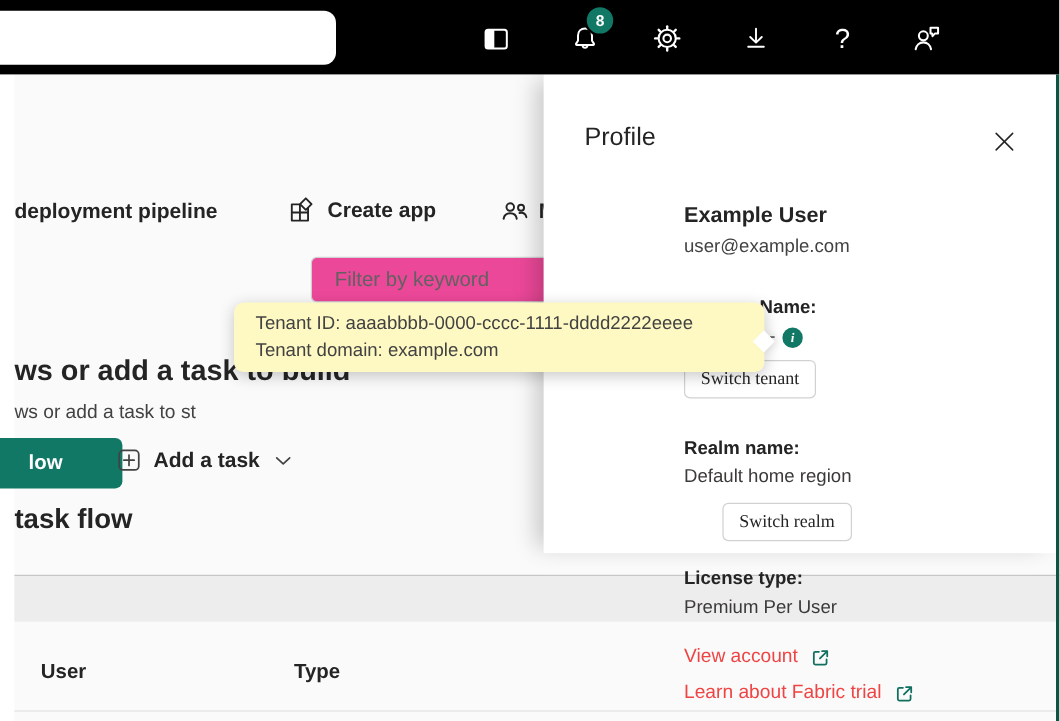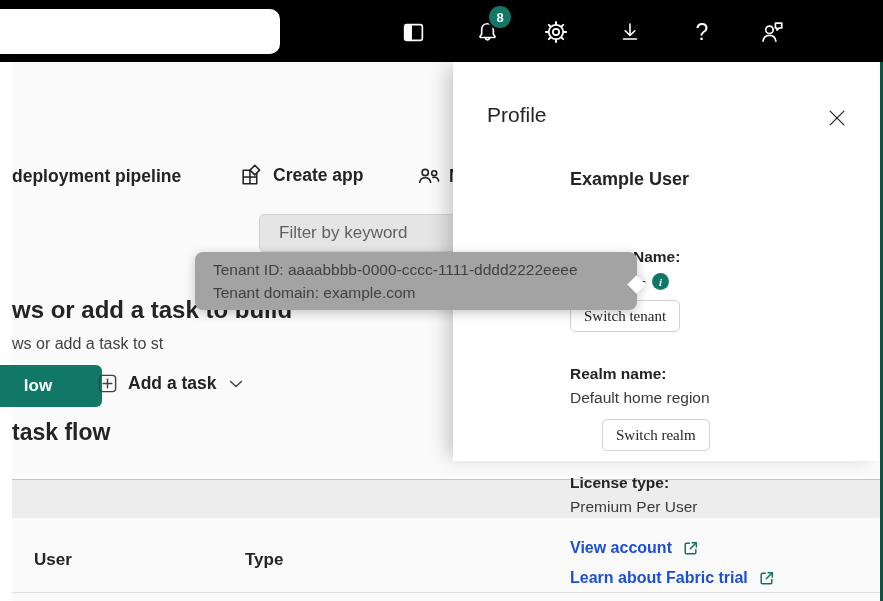--- a/index.html
+++ b/index.html
@@ -23,21 +23,21 @@
   
   .edge-strip { position:absolute; right:0; top:62px; width:3px; height:539px; background:#0e5440; z-index:30; }
 
   
   .content { position:absolute; left:12px; top:62px; width:883px; height:539px; background:#fafafa; z-index:1; }
   .ws-toolbar-label { position:absolute; left:0; top:104px; font-size:17.5px; font-weight:600; white-space:nowrap; }
   .create-app { position:absolute; left:227px; top:101px; display:flex; align-items:center; gap:9px;
     font-size:17.5px; font-weight:600; cursor:pointer; }
   .manage-access { position:absolute; left:404px; top:101px; display:flex; align-items:center; gap:7px;
     font-size:17.5px; font-weight:600; cursor:pointer; white-space:nowrap; }
-  .filter-box { position:absolute; left:247px; top:152px; width:240px; height:38px; background:#e5e5e5;
+  .filter-box { position:absolute; left:247px; top:152px; width:240px; height:38px; background:#ec4899;
     border:1px solid #d1d1d1; border-radius:5px; display:flex; align-items:center; padding:0 10px; gap:9px; }
   .filter-box input { border:none; outline:none; flex:1; font-size:17px; color:#242424; background:transparent; font-family:inherit; }
   .filter-box input::placeholder { color:#616161; }
   .hero-heading { position:absolute; left:0; top:234px; font-size:24px; font-weight:700; white-space:nowrap; color:#242424; }
   .hero-sub { position:absolute; left:0; top:273px; font-size:16px; color:#424242; white-space:nowrap; }
   .flow-btn { position:absolute; left:-38px; top:303px; width:128px; height:42px; background:#117865;
     border:none; border-radius:6px; color:#fff; font-size:17px; font-weight:600;
     display:flex; align-items:center; justify-content:center; cursor:pointer; font-family:inherit; }
   .add-task { position:absolute; left:84px; top:310px; display:flex; align-items:center; gap:9px;
     font-size:17.5px; font-weight:600; cursor:pointer; }
@@ -58,24 +58,24 @@
   .p-label { position:absolute; font-size:15.5px; font-weight:600; color:#242424; }
   .p-value { position:absolute; font-size:15.5px; color:#3b3a39; }
   .p-btn { position:absolute; left:117px; height:32px; background:#fff; border:1px solid #d1d1d1;
     border-radius:5px; font-size:15px; color:#242424; padding:0 13px; cursor:pointer; font-family:Liberation Serif, serif; }
   .info-dot { position:absolute; left:199px; top:211px; width:17px; height:17px; border-radius:50%;
     background:#117865; color:#fff; font-size:11px; font-weight:700; font-style:italic;
     display:flex; align-items:center; justify-content:center; cursor:pointer;
     font-family:"Liberation Serif", serif; }
   .p-dash { position:absolute; left:188px; top:210px; font-size:15.5px; color:#424242; }
   .p-link { position:absolute; left:117px; display:flex; align-items:center; gap:10px;
-    font-size:16px; color:#1d4ed8; cursor:pointer; white-space:nowrap;font-weight:bold; }
-
-  
-  .tooltip { position:absolute; left:195px; top:252px; width:442px; height:58px; background:#a3a3a3;
+    font-size:16px; color:#ef4444; cursor:pointer; white-space:nowrap; }
+
+  
+  .tooltip { position:absolute; left:195px; top:252px; width:442px; height:58px; background:#fef9c3;
     border-radius:8px; box-shadow:0 3px 12px rgba(0,0,0,0.22); z-index:10; padding:6px 18px;
     display:flex; flex-direction:column; justify-content:center; }
   .tooltip .tt-line { font-size:15.5px; color:#424242; line-height:23px; white-space:nowrap; }
   .tt-arrow { position:absolute; right:-6px; top:26px; width:13px; height:13px; background:#fff;
     transform:rotate(45deg); box-shadow:3px -3px 6px rgba(0,0,0,0.08); }
 </style>
 </head>
 <body>
 
 <div class="stage">
@@ -195,20 +195,21 @@
   <div class="panel">
     <div class="panel-title">Profile</div>
     <div class="panel-close">
       <svg width="22" height="22" viewBox="0 0 24 24" fill="none" stroke="#242424" stroke-width="1.4" stroke-linecap="round">
         <path d="M4.5 4.5l15 15"></path>
           <path d="M19.5 4.5l-15 15"></path>
       </svg>
     </div>
 
     <div class="p-name">Example User</div>
+    <div class="p-email">user@example.com</div>
 
     <div class="p-label" style="left:180px; top:186px;">Name:</div>
     <div class="p-dash">-</div>
     <div class="info-dot">i</div>
 
     <button class="p-btn" style="top:238px;">Switch tenant</button>
 
     <div class="p-label" style="left:117px; top:303px;">Realm name:</div>
     <div class="p-value" style="left:117px; top:327px;">Default home region</div>
     <button class="p-btn" style="top:357px;margin-left:32px;">Switch realm</button>

